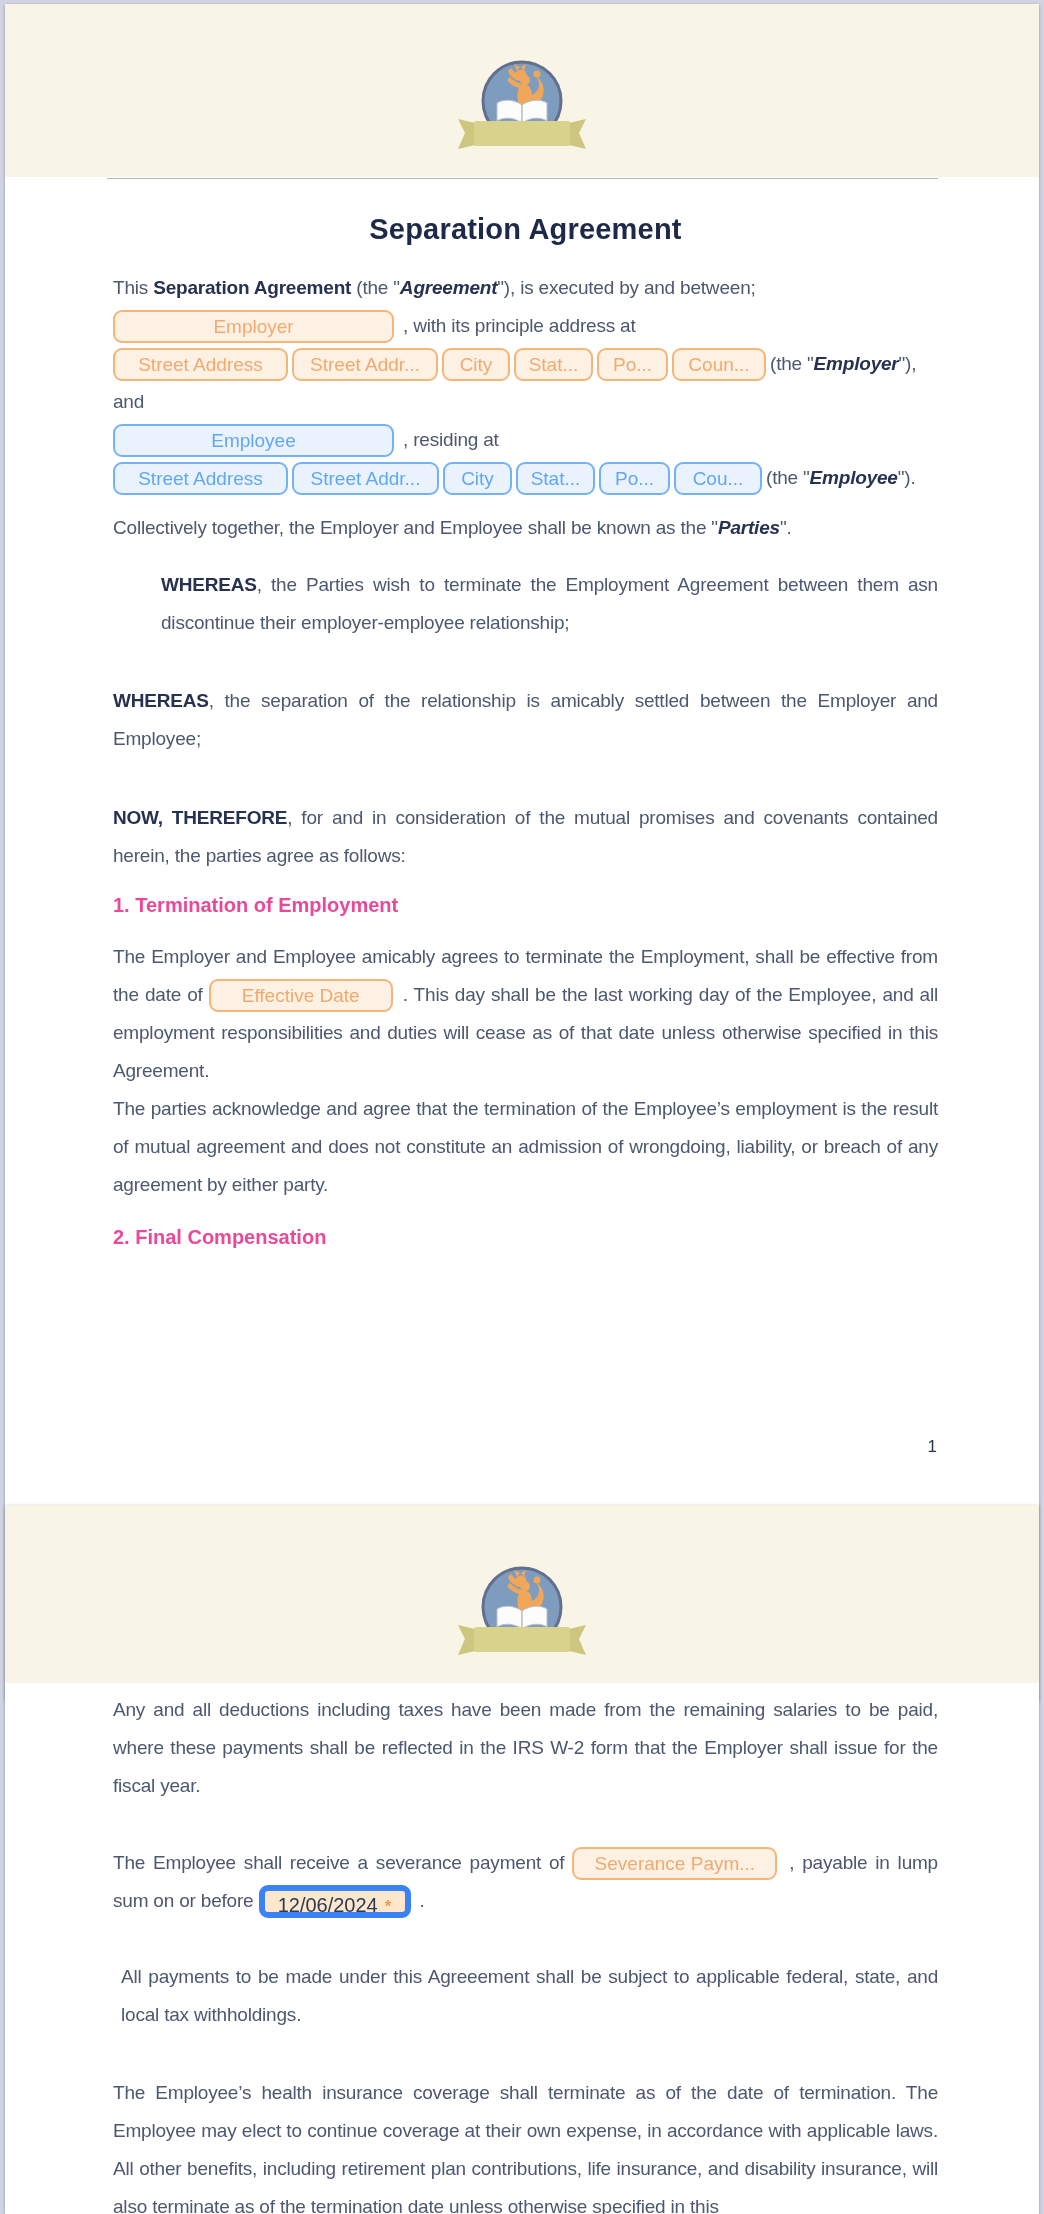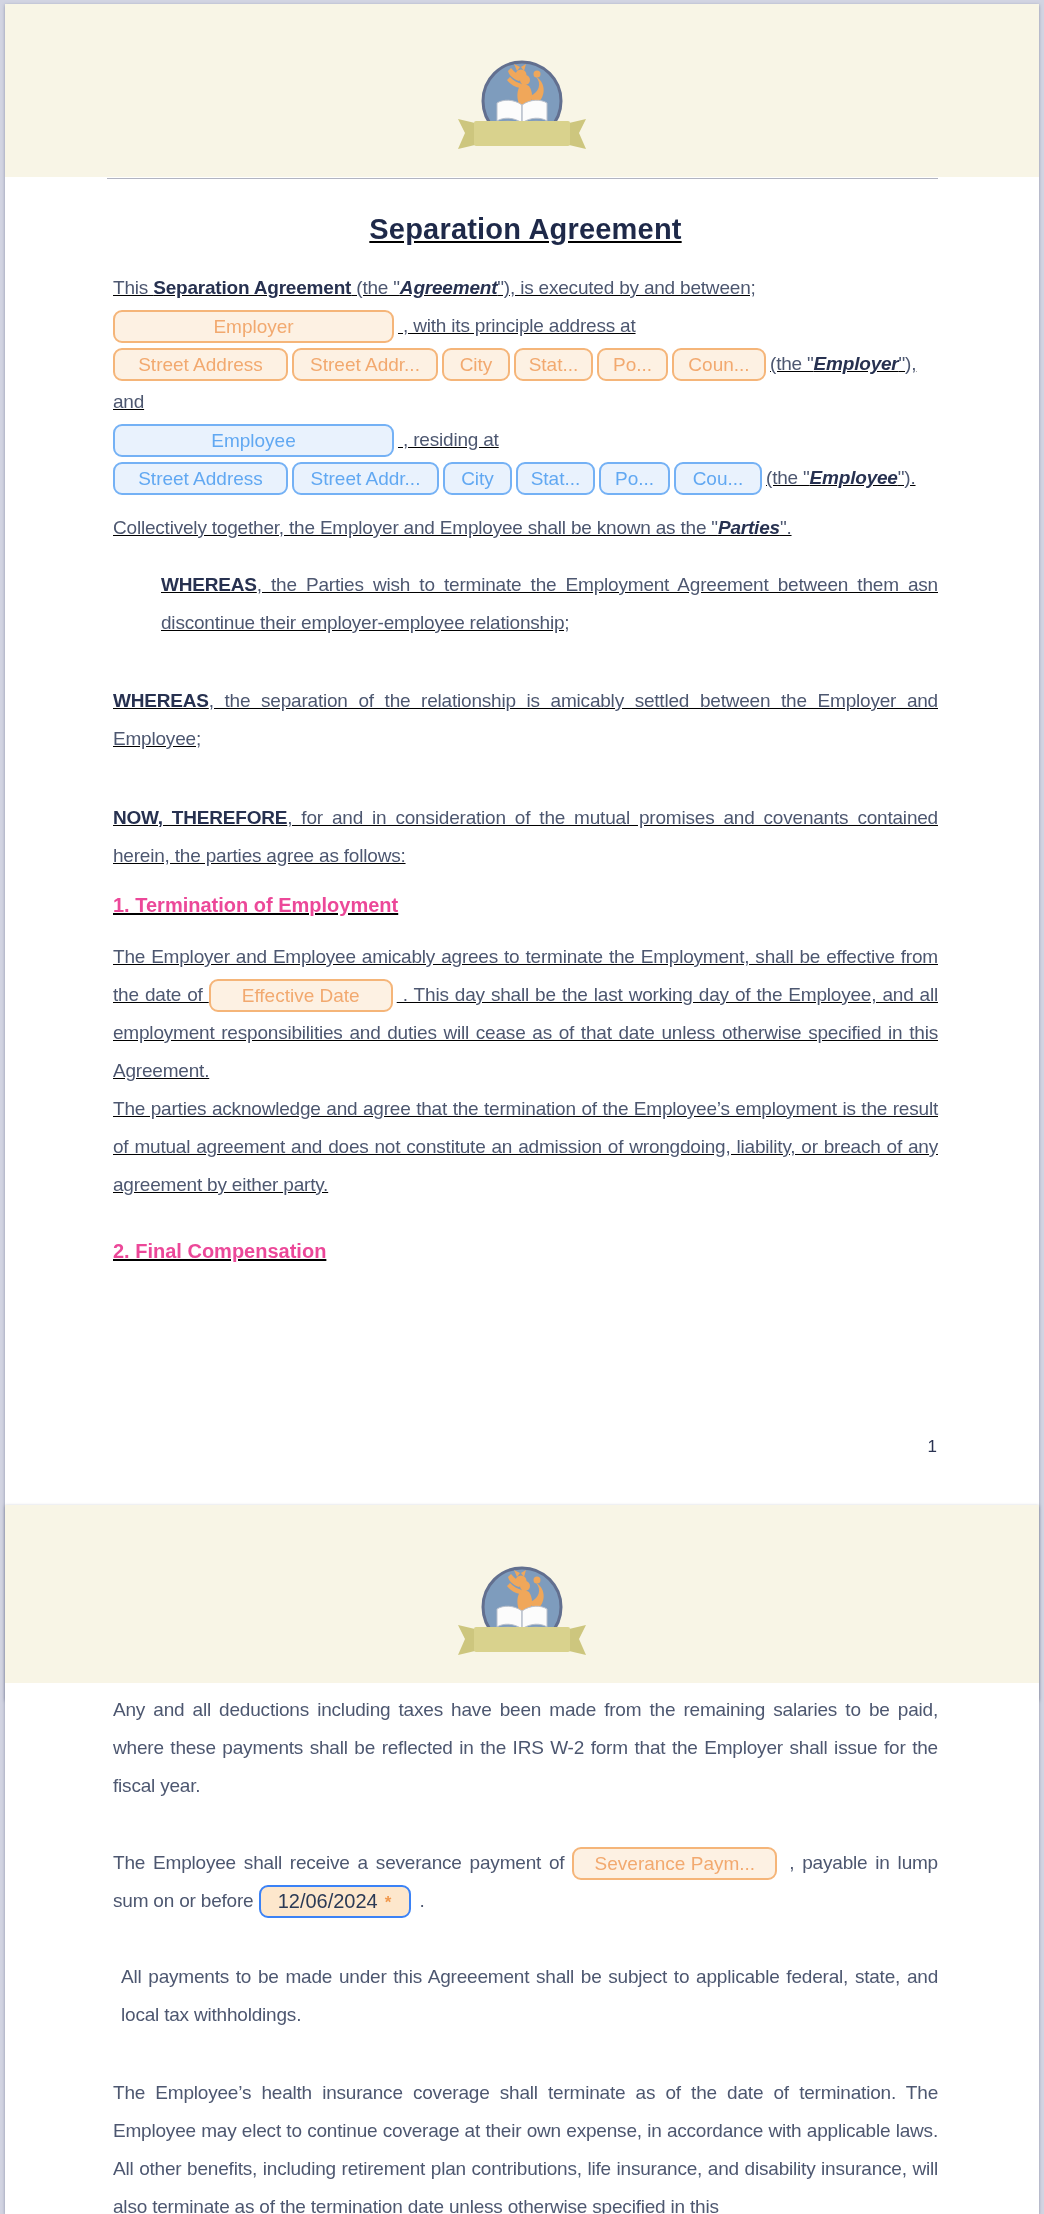--- a/index.html
+++ b/index.html
@@ -32,29 +32,29 @@
   .b{font-weight:700;color:#273150;}
   .i{font-style:italic;}
   .chip{
     display:inline-block;box-sizing:border-box;height:33px;line-height:29px;
     border-radius:9px;text-align:center;font-size:19px;vertical-align:middle;
     margin:1px 4px 1px 0;padding:0 6px;white-space:nowrap;overflow:hidden;
     letter-spacing:0;
   }
   .chip.orange{background:#fdf1e3;border:2px solid #f5b579;color:#f2a96f;}
   .chip.blue{background:#e9f2fd;border:2px solid #74b1f5;color:#61a8f2;}
-  .chip.filled{background:#fde7cc;border:2px solid #3b82f6;color:#2b3a56;font-size:20px;}
+  .chip.filled{background:#fde7cc;border:6px solid #3b82f6;color:#2b3a56;font-size:20px;}
   .chip .req{color:#f2994d;margin-left:7px;font-size:17px;font-weight:700;}
   .page-number{position:absolute;right:102px;top:1424px;font-size:17px;line-height:38px;color:#2a3352;}
 </style>
 </head>
 <body>
 
 <div id="pages-root">
-    <div class="page" id="page-1" style="top: 4px; height: 1696px; text-decoration: underline;">
+    <div class="page" id="page-1" style="top: 4px; height: 1696px;">
       <div class="page-header" style="height: 173px;">
         <svg class="logo" width="134" height="92" viewBox="0 0 134 92">
           <g>
             <circle cx="67" cy="42" r="39" fill="#7e9cbd" stroke="#626f8f" stroke-width="3"></circle>
           </g>
           <g fill="#f0a75a">
             <path d="M64,45 C61,37 62,28 68,24 L74,27 C78,33 78,40 74,45 Z"></path>
             <circle cx="66" cy="16" r="5.5"></circle>
             <polygon points="62,12 59,5 65,8"></polygon>
             <polygon points="69,12 71,5 66,8"></polygon>
@@ -90,21 +90,21 @@
           <div class="line"><span class="chip blue" style="width: 281px;"><span>Employee</span></span><span class=""> , residing at</span></div>
           <div class="line"><span class="chip blue" style="width: 175px;"><span>Street Address</span></span><span class="chip blue" style="width: 147px;"><span>Street Addr...</span></span><span class="chip blue" style="width: 69px;"><span>City</span></span><span class="chip blue" style="width: 79px;"><span>Stat...</span></span><span class="chip blue" style="width: 71px;"><span>Po...</span></span><span class="chip blue" style="width: 88px;"><span>Cou...</span></span><span class="">(the "</span><span class="b i">Employee</span><span class="">").</span></div>
         </div>
         <div class="para" style="margin-top: 12px;"><span class="">Collectively together, the Employer and Employee shall be known as the "</span><span class="b i">Parties</span><span class="">".</span></div>
         <div class="para" style="margin-top: 19px; margin-left: 48px;"><span class="b ">WHEREAS</span><span class="">, the Parties wish to terminate the Employment Agreement between them asn discontinue their employer-employee relationship;</span></div>
         <div class="para" style="margin-top: 40px;"><span class="b ">WHEREAS</span><span class="">, the separation of the relationship is amicably settled between the Employer and Employee;</span></div>
         <div class="para" style="margin-top: 41px;"><span class="b ">NOW, THEREFORE</span><span class="">, for and in consideration of the mutual promises and covenants contained herein, the parties agree as follows:</span></div>
         <div class="sec-heading" style="margin-top: 11px;">1. Termination of Employment</div>
         <div class="para" style="margin-top: 14px;"><span class="">The Employer and Employee amicably agrees to terminate the Employment, shall be effective from the date of </span><span class="chip orange" style="width: 184px;"><span>Effective Date</span></span><span class=""> . This day shall be the last working day of the Employee, and all employment responsibilities and duties will cease as of that date unless otherwise specified in this Agreement.</span></div>
         <div class="para" style=""><span class="">The parties acknowledge and agree that the termination of the Employee’s employment is the result of mutual agreement and does not constitute an admission of wrongdoing, liability, or breach of any agreement by either party.</span></div>
-        <div class="sec-heading" style="margin-top: 28px;">2. Final Compensation</div>
+        <div class="sec-heading" style="margin-top: 14px;">2. Final Compensation</div>
       </div>
       <div class="page-number">1</div>
     </div>
     <div class="page" id="page-2" style="top: 1505px; height: 709px;">
       <div class="page-header" style="height: 178px;">
         <svg class="logo" width="134" height="92" viewBox="0 0 134 92">
           <g>
             <circle cx="67" cy="42" r="39" fill="#7e9cbd" stroke="#626f8f" stroke-width="3"></circle>
           </g>
           <g fill="#f0a75a">

